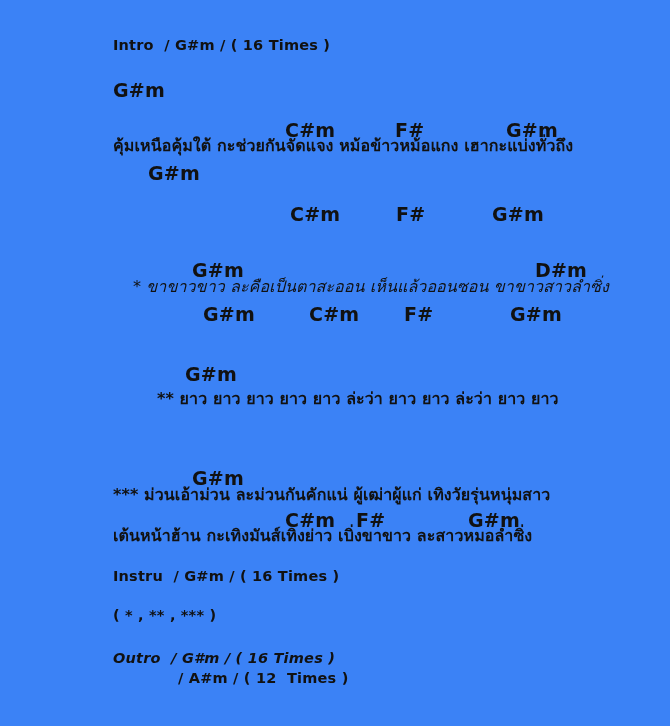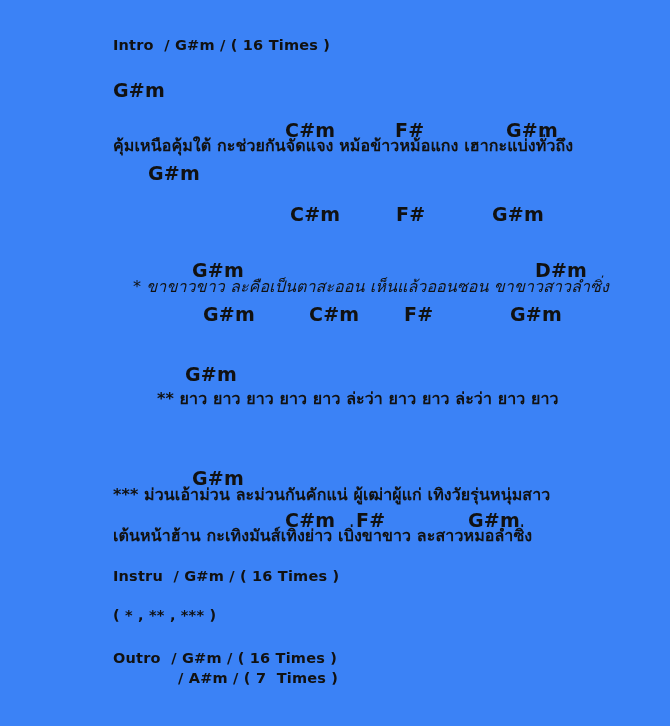--- a/index.html
+++ b/index.html
@@ -95,16 +95,16 @@
   <div class="line chord-row" style="left:285px; top:511px;">C#m</div>
   <div class="line chord-row" style="left:356px; top:511px;">F#</div>
   <div class="line chord-row" style="left:468px; top:511px;">G#m</div>
 
   <div class="line lyric-row" style="left:113px; top:528px;">เต้นหน้าฮ้าน กะเทิงมันส์เทิงย่าว เบิ่งขาขาว ละสาวหมอลำซิ่ง</div>
 
   <div class="line section-row" style="left:113px; top:569px;">Instru  / G#m / ( 16 Times )</div>
 
   <div class="line section-row" style="left:113px; top:608px;">( * , ** , *** )</div>
 
-  <div class="line section-row" style="left:113px; top:651px;">Outro  / G#m / ( 16 Times )</div>
-  <div class="line section-row" style="left:178px; top:671px;">/ A#m / ( 7  Times )</div>
+  <div class="line section-row" style="left:113px; top:651px;font-style:italic;">Outro  / G#m / ( 16 Times )</div>
+  <div class="line section-row" style="left:178px; top:671px;">/ A#m / ( 12  Times )</div>
 
 </div>
 
 </body></html>

